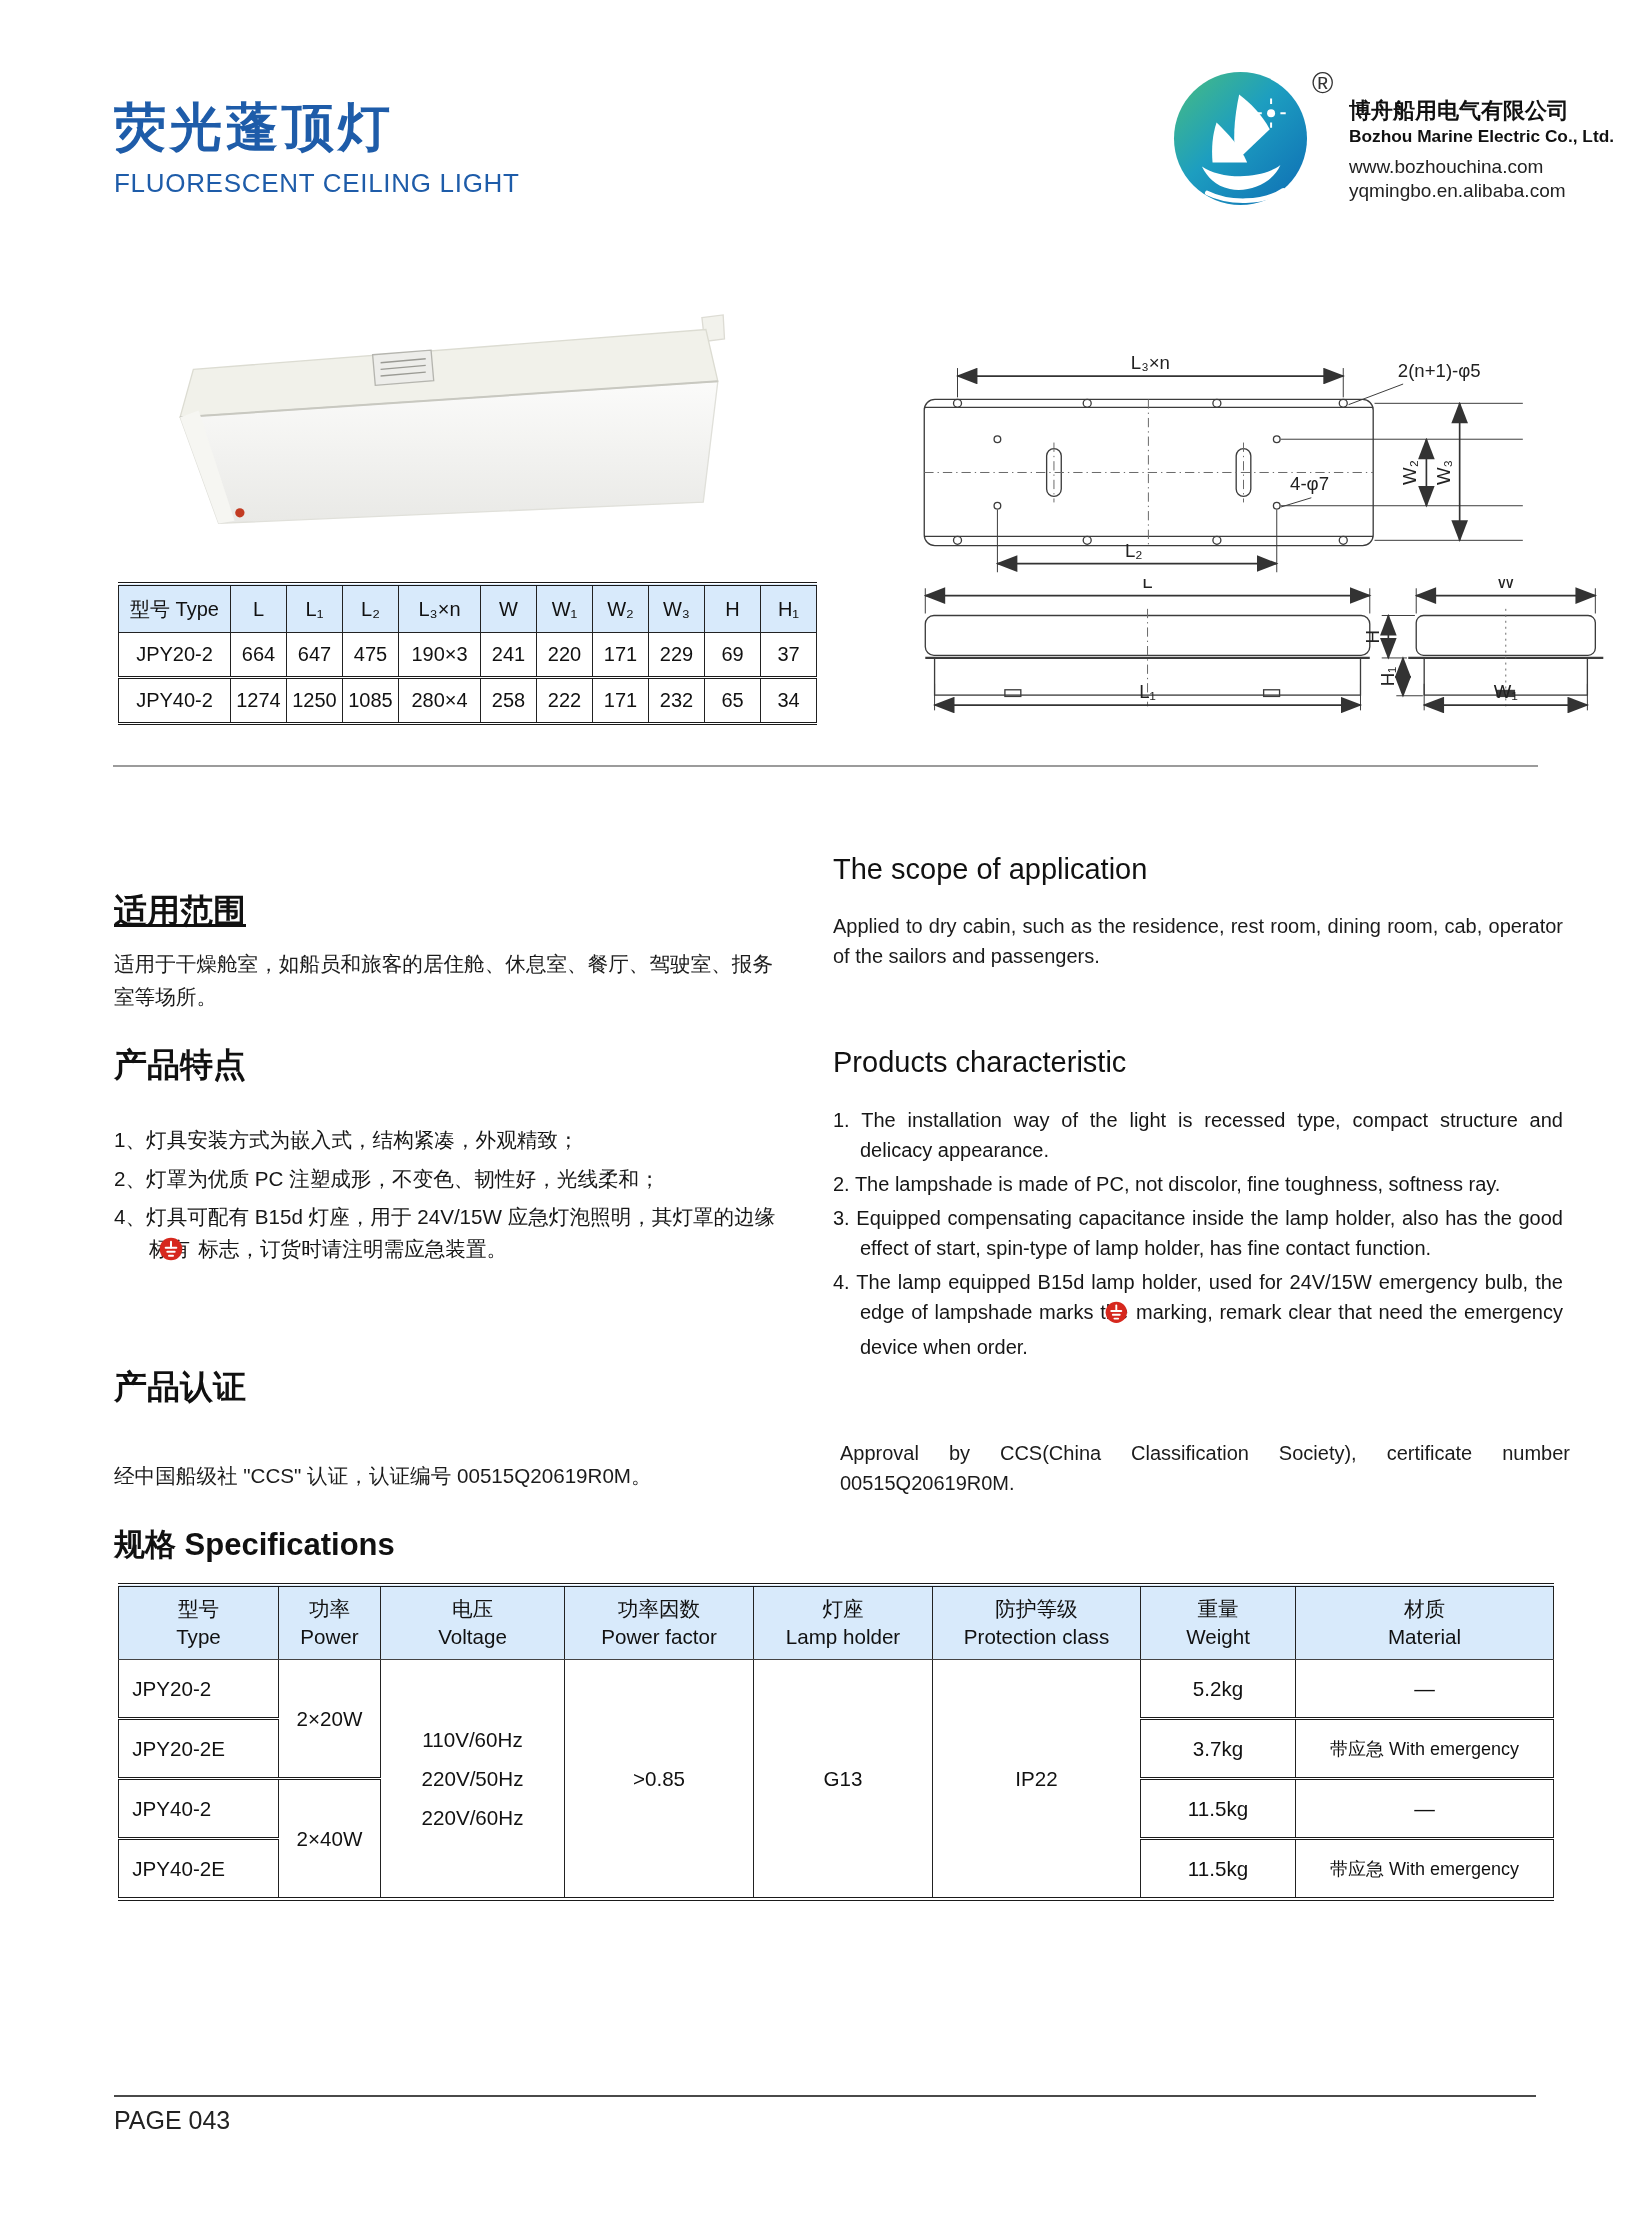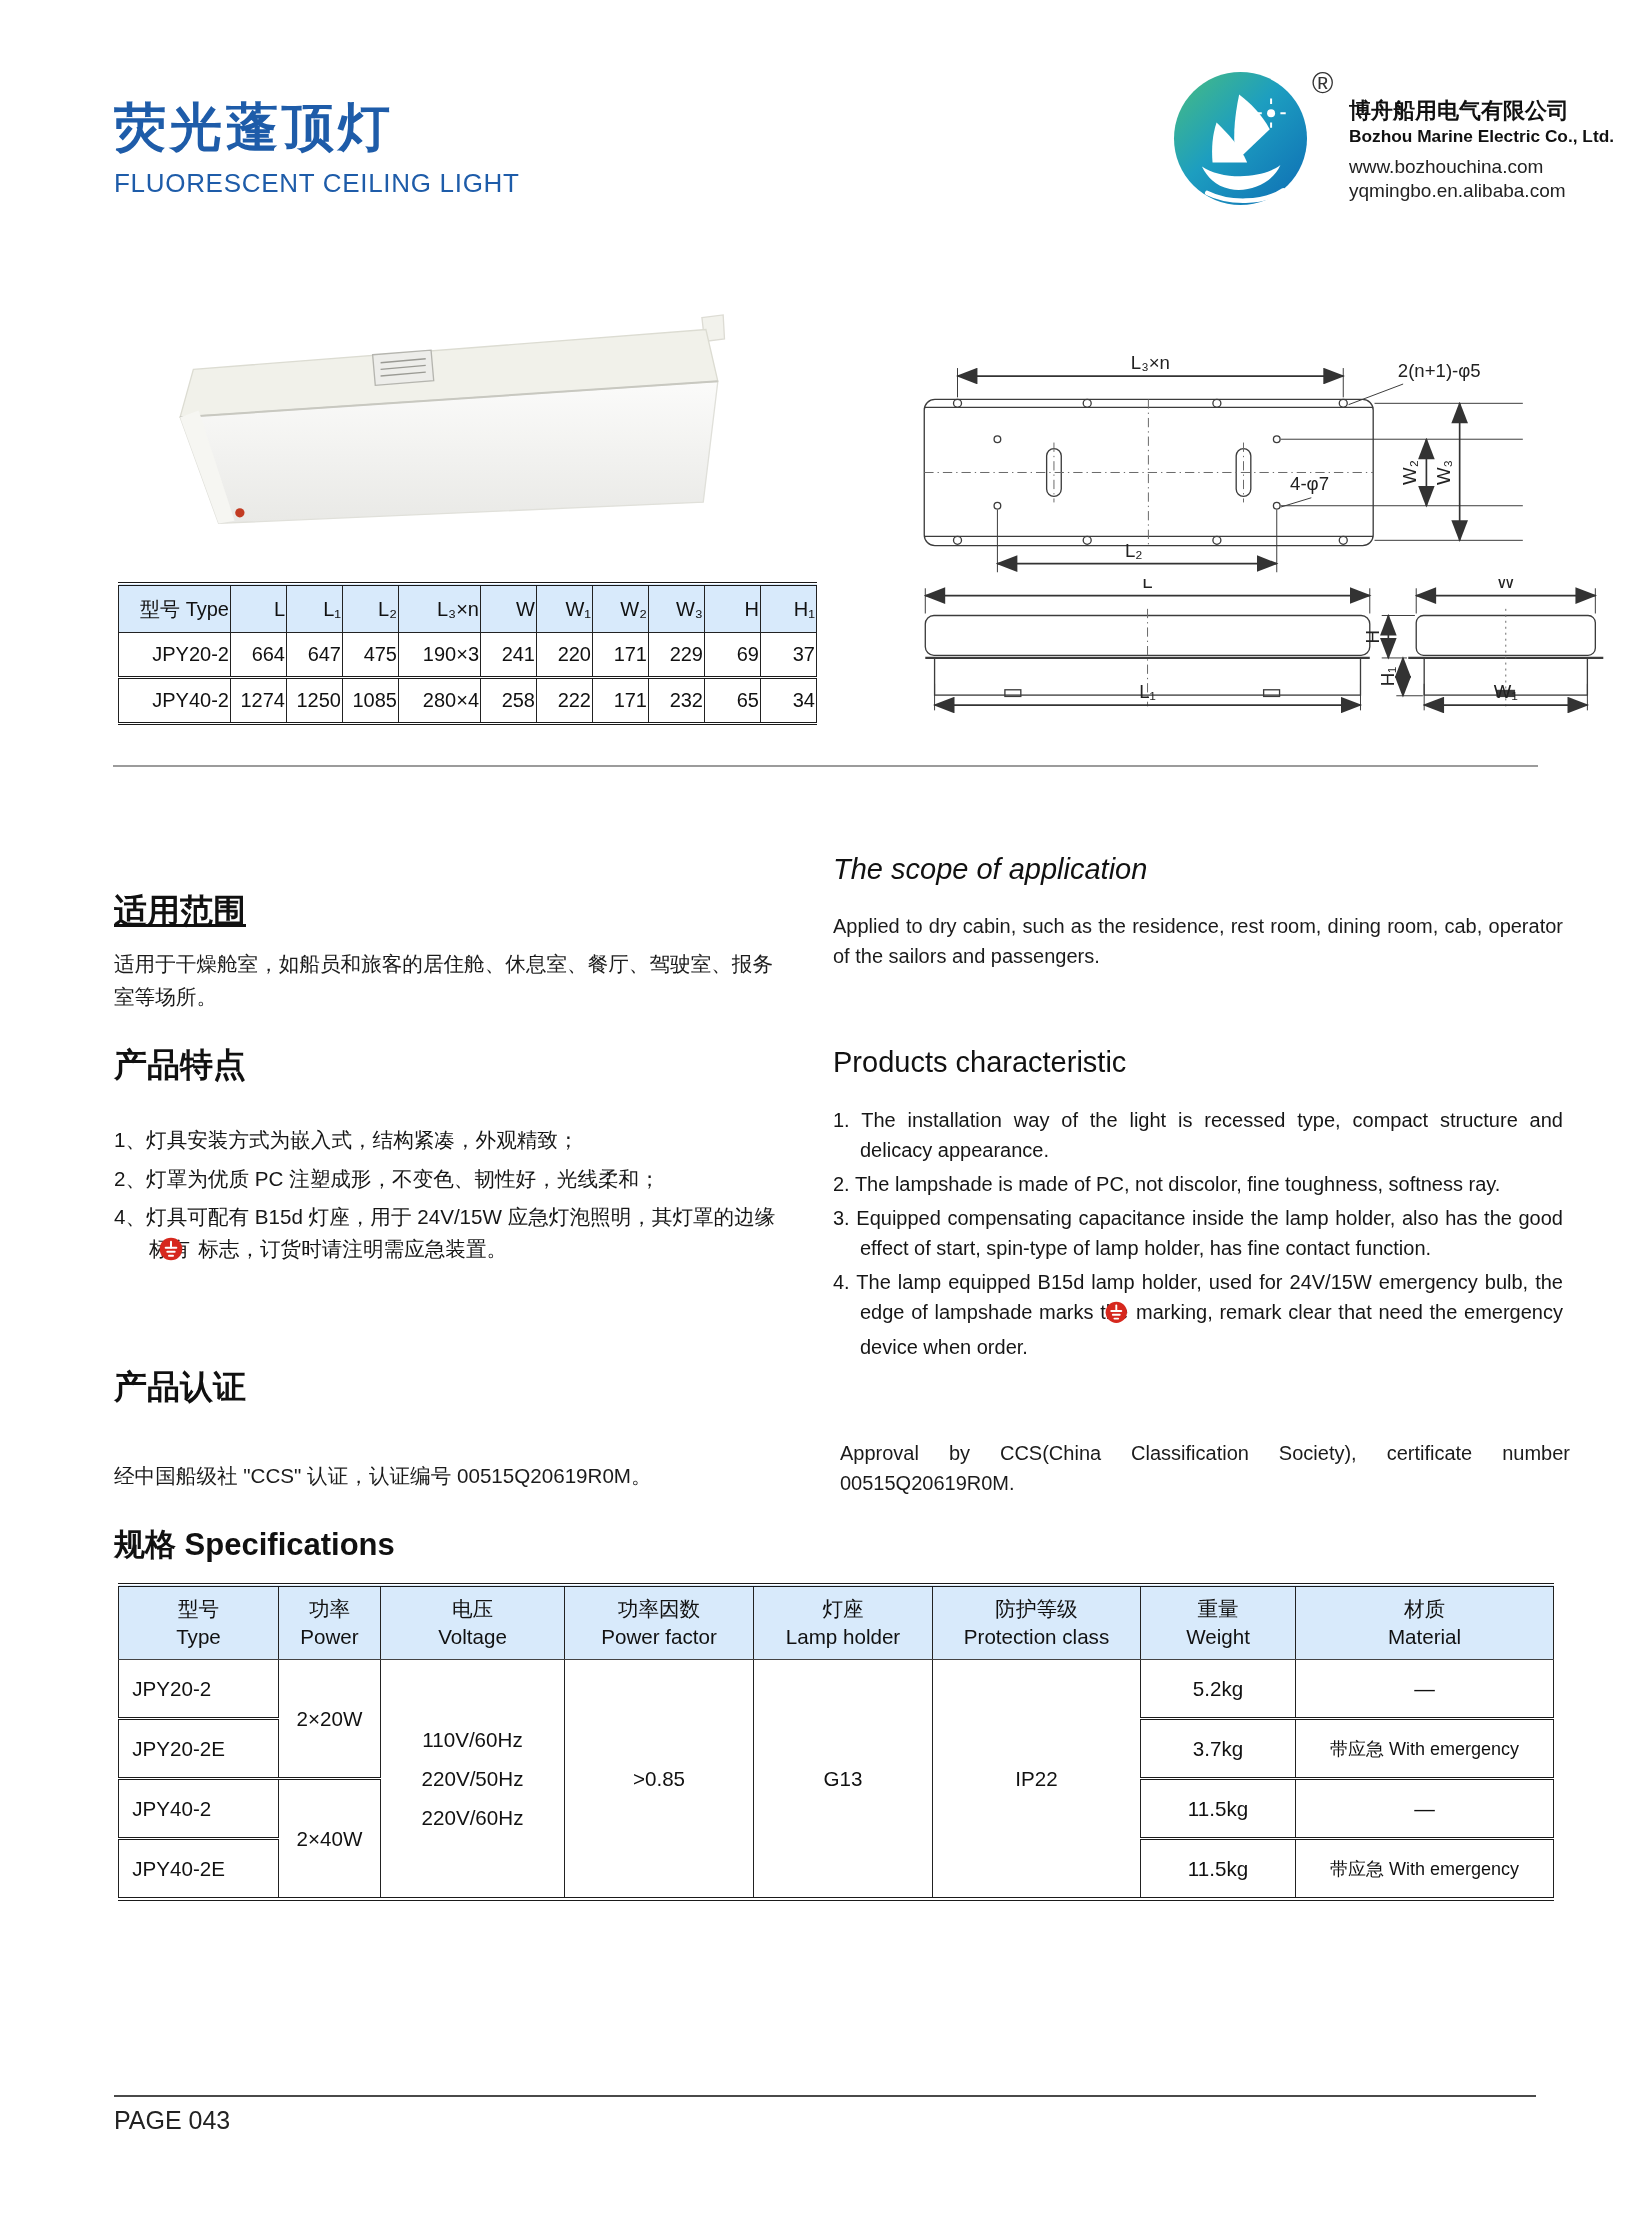--- a/index.html
+++ b/index.html
@@ -21,21 +21,21 @@
   .reg-mark{left:1312px;top:67px;font-size:29px;color:#333;}
   .logo-text{left:1349px;top:98px;width:286px;line-height:1.15;}
   .logo-zh{font-size:22px;font-weight:bold;color:#111;}
   .logo-en{font-size:17.3px;font-weight:bold;color:#111;margin-top:4px;}
   .logo-web{font-size:19px;color:#222;margin-top:9.3px;}
   .logo-web2{font-size:19px;color:#222;margin-top:1.3px;}
 
   
   .dim-table-wrap{left:118px;top:582px;width:697px;}
   table.dim{width:100%;border-collapse:collapse;table-layout:fixed;
-    font-size:20px;text-align:right;color:#111;
+    font-size:20px;text-align:center;color:#111;
     border-top:4px double #1a1a1a;border-bottom:3.3px double #1a1a1a;}
   table.dim th,table.dim td{border-left:1.3px solid #222;border-right:1.3px solid #222;height:41px;font-weight:normal;}
   table.dim thead th{background:#d8eafb;border-bottom:1.3px solid #222;height:44px;}
   table.dim tr.sep td{border-top:3.3px double #1a1a1a;}
 
   
   .h-zh{font-size:33px;font-weight:bold;color:#111;}
   .h-en{font-size:29px;color:#111;}
   .body-zh{font-size:20.6px;line-height:1.6;color:#1b1b1b;}
   .body-en{font-size:20px;line-height:1.5;color:#1b1b1b;text-align:justify;}
@@ -303,21 +303,21 @@
           <td>34</td>
         </tr>
       </tbody>
     </table>
   </div>
 
   <div class="abs mid-rule"></div>
 
   <div class="abs col-l h-zh" style="top:889px;text-decoration:underline;">适用范围</div>
   <div class="abs col-l body-zh" style="top:948px;">适用于干燥舱室，如船员和旅客的居住舱、休息室、餐厅、驾驶室、报务室等场所。</div>
-  <div class="abs col-r h-en" style="top:853px;font-style:italic;">The scope of application</div>
+  <div class="abs col-r h-en" style="top:853px;">The scope of application</div>
   <div class="abs col-l h-zh" style="top:1043px;">产品特点</div>
 
   <div class="abs col-r body-en" style="top:911px;">Applied to dry cabin, such as the residence, rest room, dining room, cab, operator of the sailors and passengers.</div>
   <div class="abs col-l list-zh" style="top:1124px;">
     <div>1、灯具安装方式为嵌入式，结构紧凑，外观精致；</div>
     <div>2、灯罩为优质 PC 注塑成形，不变色、韧性好，光线柔和；</div>
     <div><span>4、灯具可配有 B15d 灯座，用于 24V/15W 应急灯泡照明，其灯罩的边缘标有</span><span class="emg-icon"><svg width="24" height="24" viewBox="0 0 36 36">
             <circle cx="18" cy="18" r="17" fill="#d6281e"></circle>
             <g stroke="#ffffff" stroke-width="3" stroke-linecap="round">
               <line x1="18" y1="7" x2="18" y2="16"></line>

